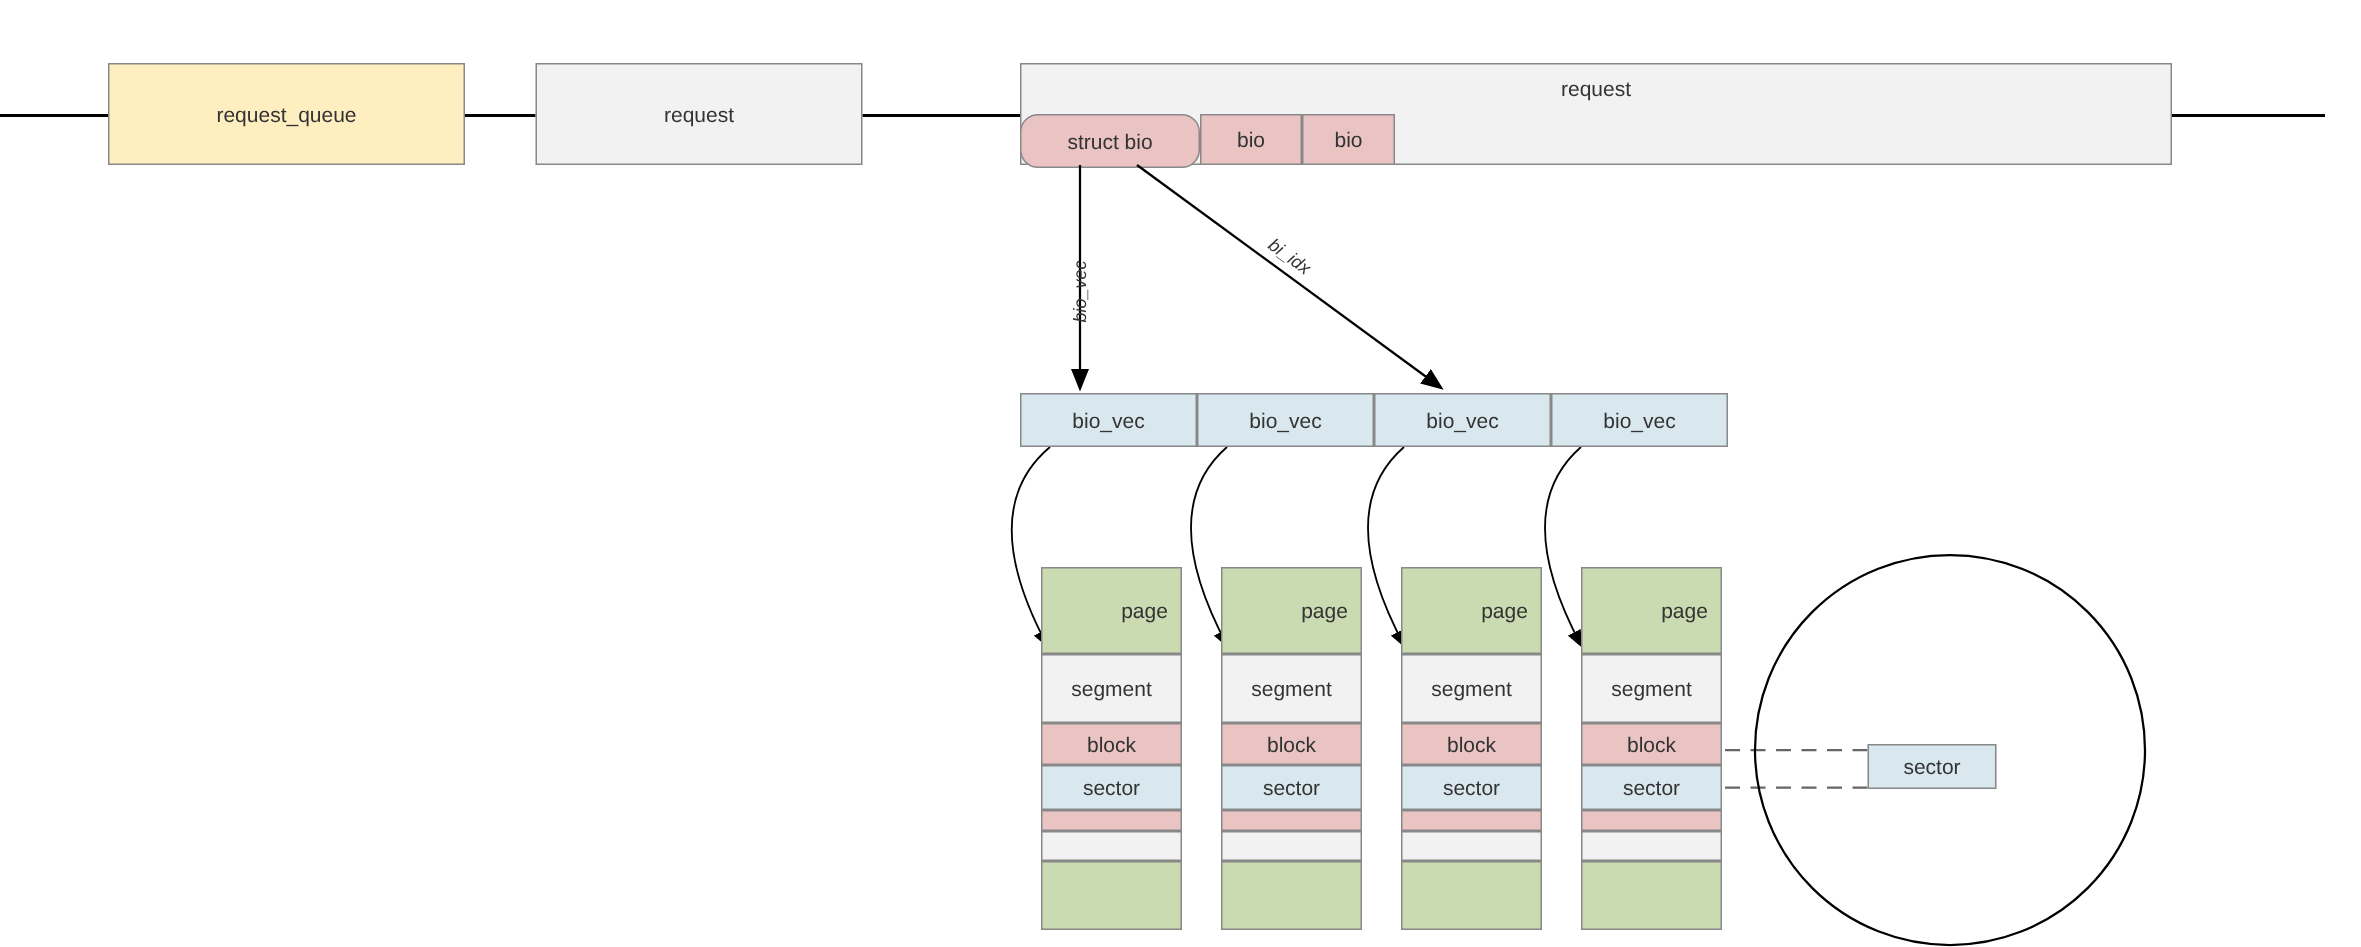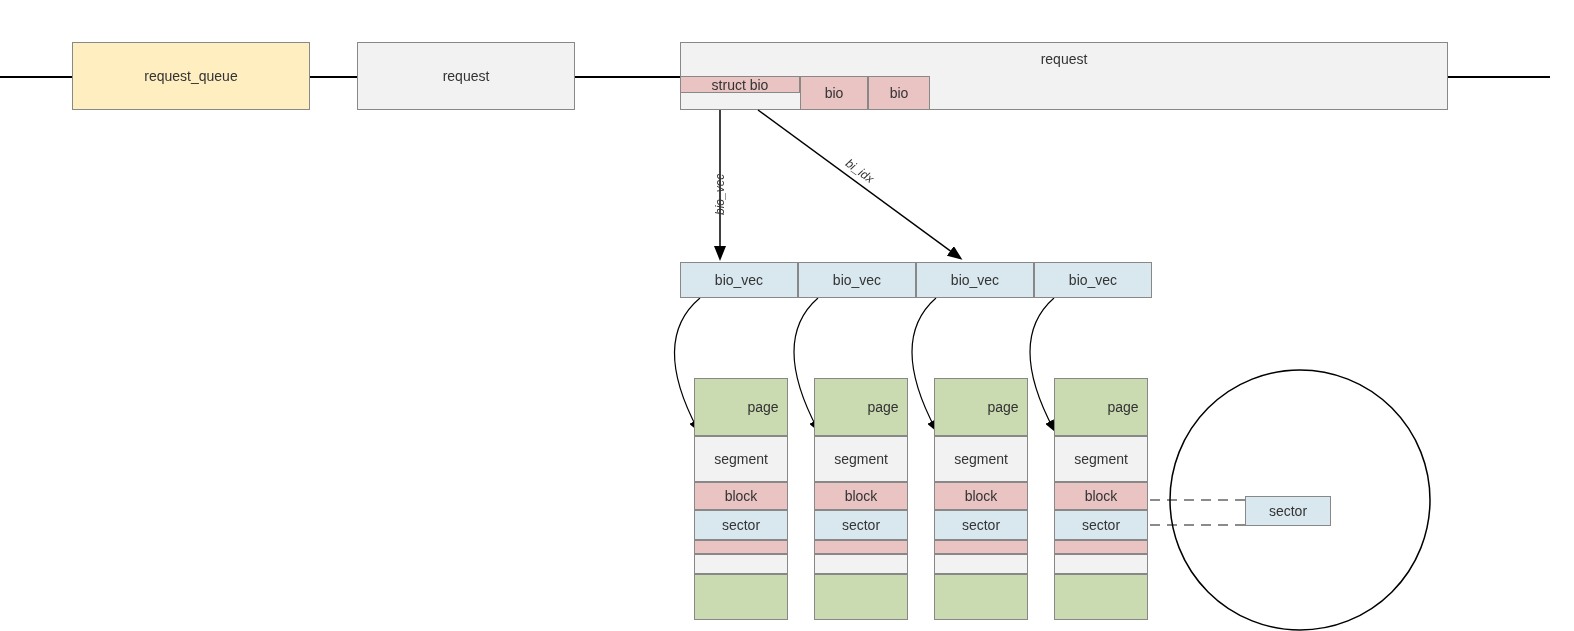--- a/index.html
+++ b/index.html
@@ -59,21 +59,21 @@
 
 <div class="box grey" style="left:357px; top:42px; width:218px; height:68px;">
   <span>request</span>
 </div>
 
 <div class="box grey" style="left:680px; top:42px; width:768px; height:68px;"></div>
 <div style="position:absolute; left:680px; top:42px; width:768px; height:34px; display:flex; align-items:center; justify-content:center;">
   <span>request</span>
 </div>
 
-<div class="box pink" style="left:680px; top:76px; width:120px; height:17px;">
+<div class="box pink" style="left:680px; top:76px; width:120px; height:36px;border-radius:12px;">
   <span>struct bio</span>
 </div>
 <div class="box pink" style="left:800px; top:76px; width:68px; height:34px;">
   <span>bio</span>
 </div>
 <div class="box pink" style="left:868px; top:76px; width:62px; height:34px;">
   <span>bio</span>
 </div>
 
 <svg class="overlay">

